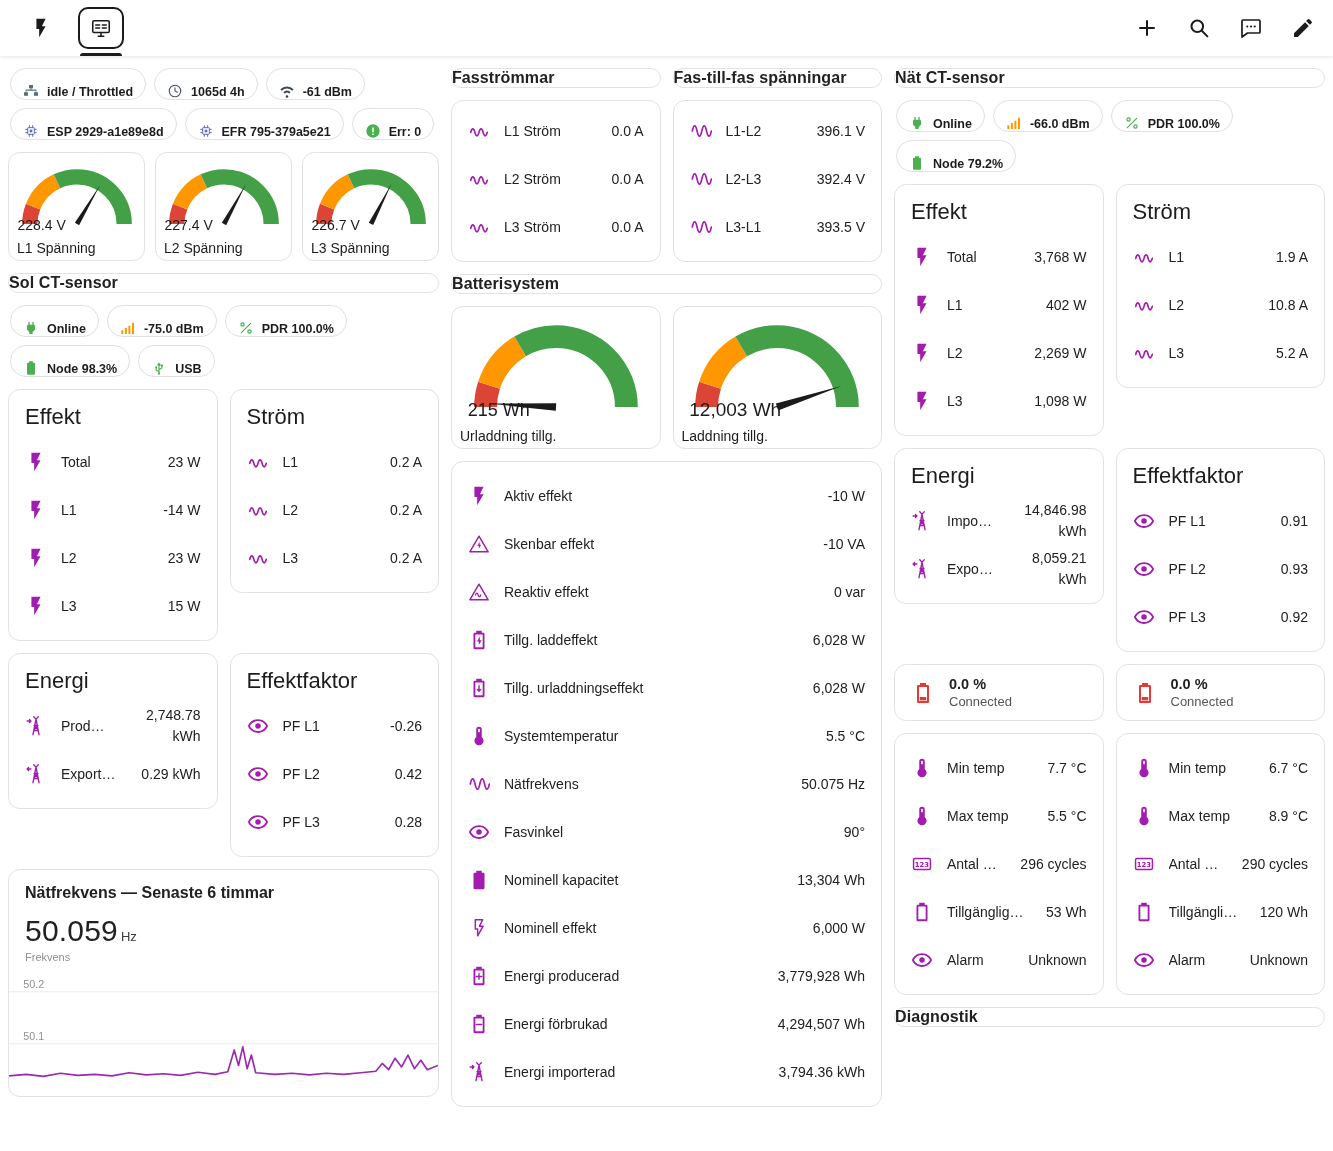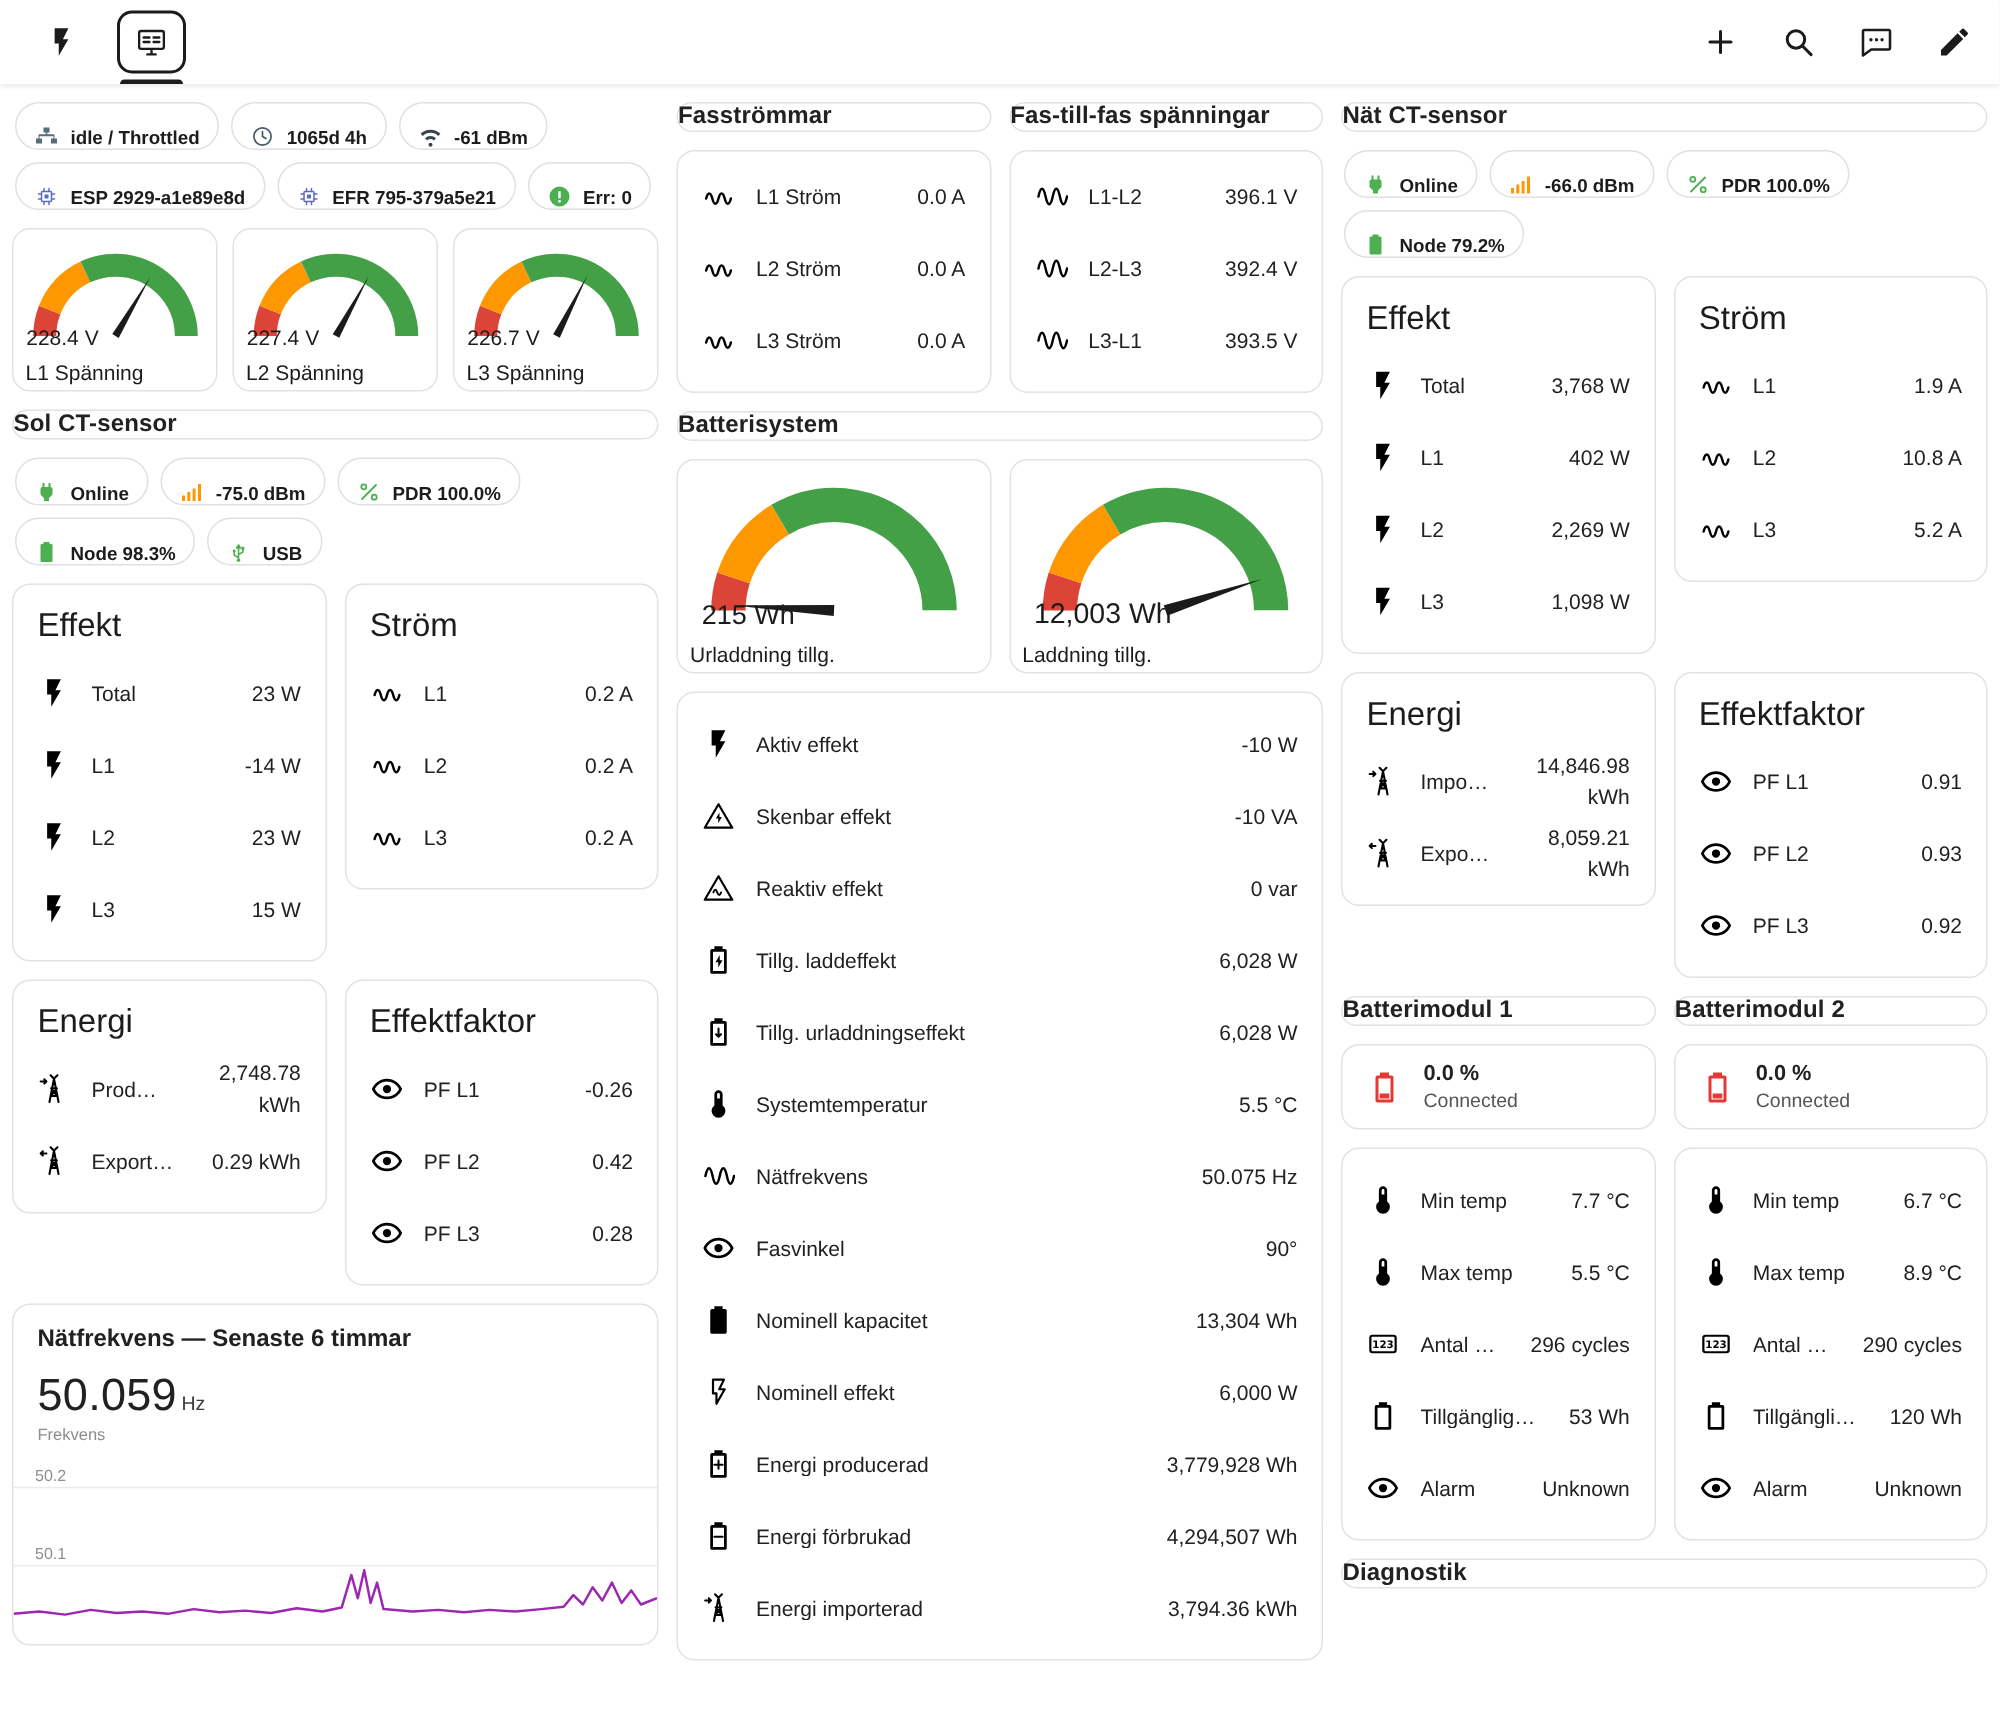--- a/index.html
+++ b/index.html
@@ -20,21 +20,21 @@
 .icon svg{width:100%;height:100%}
 .page{padding:12px 8px 8px;display:grid;grid-template-columns:1fr 1fr 1fr;gap:12px;align-items:start}
 .col{display:flex;flex-direction:column;gap:12px;min-width:0}
 .grid2{display:grid;grid-template-columns:1fr 1fr;gap:12px;align-items:start}
 .grid3{display:grid;grid-template-columns:1fr 1fr 1fr;gap:10px;align-items:start}
 .card{background:#fff;border:1px solid #e2e2e2;border-radius:12px;min-width:0}
 .header-card{padding:0;font-size:16px;font-weight:700;letter-spacing:.1px}
 .section-title{font-size:22px;font-weight:400;padding:14px 16px 2px;color:#1c1c1c}
 .rows{padding:6px 16px 10px;display:flex;flex-direction:column}
 .row{display:flex;align-items:center;gap:14px;min-height:48px;cursor:pointer}
-.row-icon{width:22px;height:22px;color:#000000}
+.row-icon{width:22px;height:22px;color:#a21caf}
 .row-label{flex:1;font-size:14px;white-space:nowrap;overflow:hidden;text-overflow:ellipsis}
 .row-value{font-size:14px;text-align:right;max-width:42%;line-height:1.5}
 .chips{display:flex;flex-wrap:wrap;gap:8px;padding:0 2px}
 .chip{display:flex;align-items:flex-end;gap:8px;height:32px;padding:0 12px;border:1px solid #e0e0e0;
   border-radius:16px;background:#fff;cursor:pointer}
 .chip .icon{width:16px;height:16px;color:#455a64}
 .chip-label{font-size:12.5px;font-weight:600;color:#1c1c1c;white-space:nowrap}
 .gauge-card{padding:12px 8px 4px;cursor:pointer}
 .gauge-wrap{position:relative;width:118px;margin:0 auto}
 .gauge-lg .gauge-wrap{width:176px}
@@ -861,28 +861,20 @@
                   <path fill="currentColor" d="M12,9A3,3 0 0,1 15,12A3,3 0 0,1 12,15A3,3 0 0,1 9,12A3,3 0 0,1 12,9M12,4.5C17,4.5 21.27,7.61 23,12C21.27,16.39 17,19.5 12,19.5C7,19.5 2.73,16.39 1,12C2.73,7.61 7,4.5 12,4.5M3.18,12C4.83,15.36 8.24,17.5 12,17.5C15.76,17.5 19.17,15.36 20.82,12C19.17,8.64 15.76,6.5 12,6.5C8.24,6.5 4.83,8.64 3.18,12Z"></path>
                 </svg>
               </span>
     <span class="row-label">PF L3</span>
     <span class="row-value">0.92</span>
   </div>
 </div>
       </div>
     </div>
 
-    <div class="grid2">
-      <div class="card header-card">
-        <span>Batterimodul 1</span>
-      </div>
-      <div class="card header-card">
-        <span>Batterimodul 2</span>
-      </div>
-    </div>
 
     <div class="grid2">
       <div class="card soc-card">
         <span class="icon soc-icon">
             <svg viewBox="0 0 24 24" aria-hidden="true">
               <path fill="currentColor" d="M16.67 4H15V2H9v2H7.33A1.33 1.33 0 0 0 6 5.33v15.34C6 21.4 6.6 22 7.33 22h9.34c.73 0 1.33-.6 1.33-1.33V5.33C18 4.6 17.4 4 16.67 4M16 20H8V6h8z"></path>
               <path fill="currentColor" d="M8.8 16h6.4v3.4H8.8z"></path>
             </svg>
           </span>
         <div>

